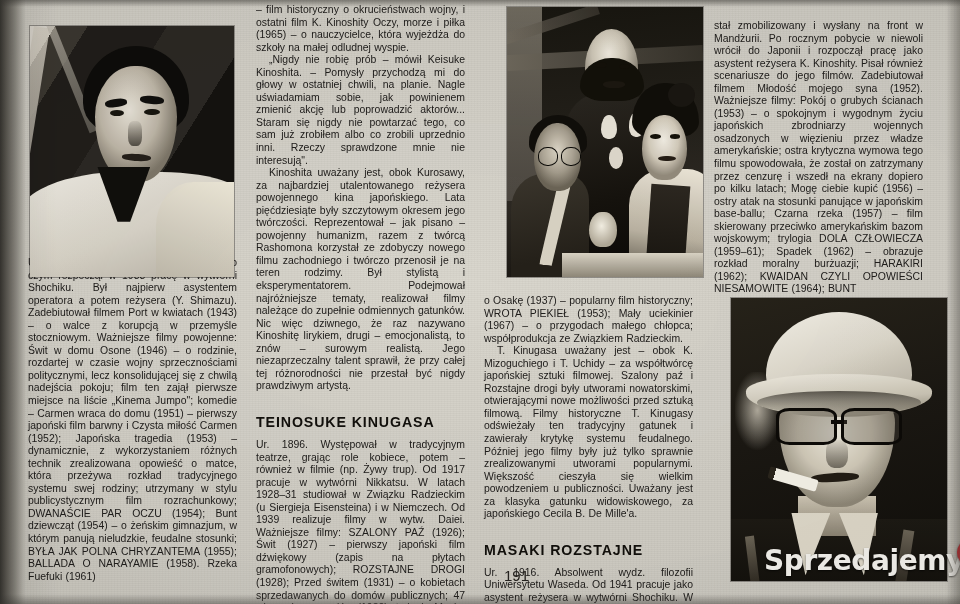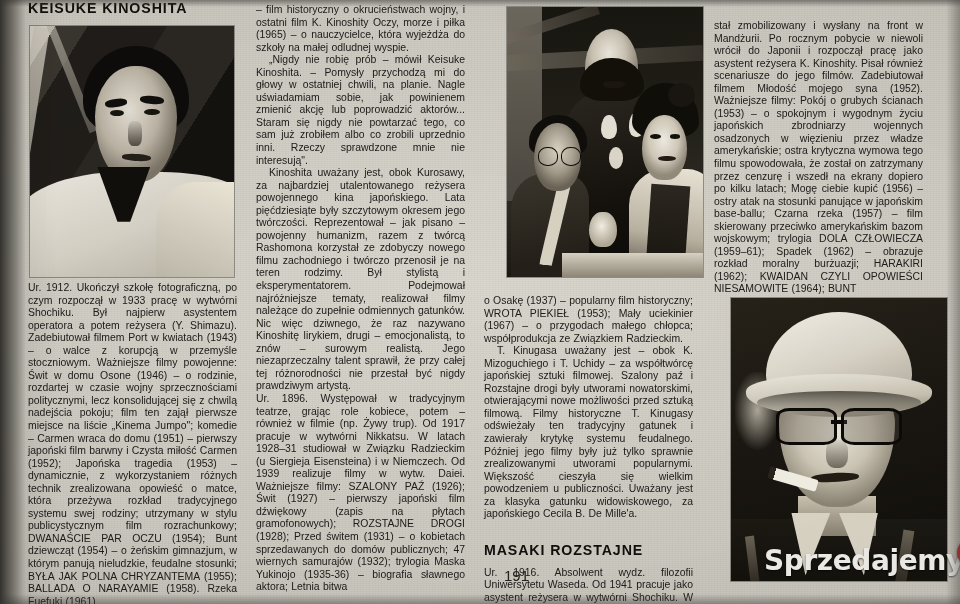--- a/index.html
+++ b/index.html
@@ -327,21 +327,20 @@
 </style>
 </head>
 <body>
 
 <div id="page">
 
   <div class="paper"></div>
   <div class="paper-grain"></div>
 
   <div class="col soft" id="col1">
-    <h2 class="col-head">KEISUKE KINOSHITA</h2>
     <div style="height:257px"></div>
     <div class="body-text">
       <p class="para noind">Ur. 1912. Ukończył szkołę fotograficzną, po czym rozpoczął w 1933 pracę w wytwórni Shochiku. Był najpierw asystentem operatora a potem reżysera (Y. Shimazu). Zadebiutował filmem Port w kwiatach (1943) – o walce z korupcją w przemyśle stoczniowym. Ważniejsze filmy powojenne: Świt w domu Osone (1946) – o rodzinie, rozdartej w czasie wojny sprzecznościami politycznymi, lecz konsolidującej się z chwilą nadejścia pokoju; film ten zajął pierwsze miejsce na liście „Kinema Jumpo"; komedie – Carmen wraca do domu (1951) – pierwszy japoński film barwny i Czysta miłość Carmen (1952); Japońska tragedia (1953) – dynamicznie, z wykorzystaniem różnych technik zrealizowana opowieść o matce, która przeżywa rozkład tradycyjnego systemu swej rodziny; utrzymany w stylu publicystycznym film rozrachunkowy; DWANAŚCIE PAR OCZU (1954); Bunt dziewcząt (1954) – o żeńskim gimnazjum, w którym panują nieludzkie, feudalne stosunki; BYŁA JAK POLNA CHRYZANTEMA (1955); BALLADA O NARAYAMIE (1958). Rzeka Fuefuki (1961)</p>
     </div>
   </div>
 
   <div class="photo" id="photo-kinoshita">
     <div class="ph-inner">
       <div class="kin-bg"></div>
       <div class="kin-stick"></div>
@@ -359,20 +358,21 @@
       <div class="kin-collar"></div>
     </div>
   </div>
 
   <div class="col soft" id="col2">
     <div class="body-text" style="padding-top:4px;">
       <p class="para noind">– film historyczny o okrucieństwach wojny, i ostatni film K. Kinoshity Oczy, morze i piłka (1965) – o nauczycielce, która wyjeżdża do szkoły na małej odludnej wyspie.</p>
       <p class="para">„Nigdy nie robię prób – mówił Keisuke Kinoshita. – Pomysły przychodzą mi do głowy w ostatniej chwili, na planie. Nagle uświadamiam sobie, jak powinienem zmienić akcję lub poprowadzić aktorów... Staram się nigdy nie powtarzać tego, co sam już zrobiłem albo co zrobili uprzednio inni. Rzeczy sprawdzone mnie nie interesują".</p>
       <p class="para">Kinoshita uważany jest, obok Kurosawy, za najbardziej utalentowanego reżysera powojennego kina japońskiego. Lata pięćdziesiąte były szczytowym okresem jego twórczości. Reprezentował – jak pisano – powojenny humanizm, razem z twórcą Rashomona korzystał ze zdobyczy nowego filmu zachodniego i twórczo przenosił je na teren rodzimy. Był stylistą i eksperymentatorem. Podejmował najróżniejsze tematy, realizował filmy należące do zupełnie odmiennych gatunków. Nic więc dziwnego, że raz nazywano Kinoshitę lirykiem, drugi – emocjonalistą, to znów – surowym realistą. Jego niezaprzeczalny talent sprawił, że przy całej tej różnorodności nie przestał być nigdy prawdziwym artystą.</p>
     </div>
+    <h2 class="col-head head-inline">TEINOSUKE KINUGASA</h2>
     <div class="body-text">
       <p class="para noind">Ur. 1896. Występował w tradycyjnym teatrze, grając role kobiece, potem – również w filmie (np. Żywy trup). Od 1917 pracuje w wytwórni Nikkatsu. W latach 1928–31 studiował w Związku Radzieckim (u Siergieja Eisensteina) i w Niemczech. Od 1939 realizuje filmy w wytw. Daiei. Ważniejsze filmy: SZALONY PAŹ (1926); Świt (1927) – pierwszy japoński film dźwiękowy (zapis na płytach gramofonowych); ROZSTAJNE DROGI (1928); Przed świtem (1931) – o kobietach sprzedawanych do domów publicznych; 47 wiernych samurajów (1932); trylogia Maska Yukinojo (1935-36) – biografia sławnego aktora; Letnia bitwa</p>
     </div>
   </div>
 
   <div class="photo" id="photo-kinugasa">
     <div class="ph-inner">
       <div class="kg-bg"></div>
       <div class="kg-wallL"></div>
       <div class="kg-beam"></div>

